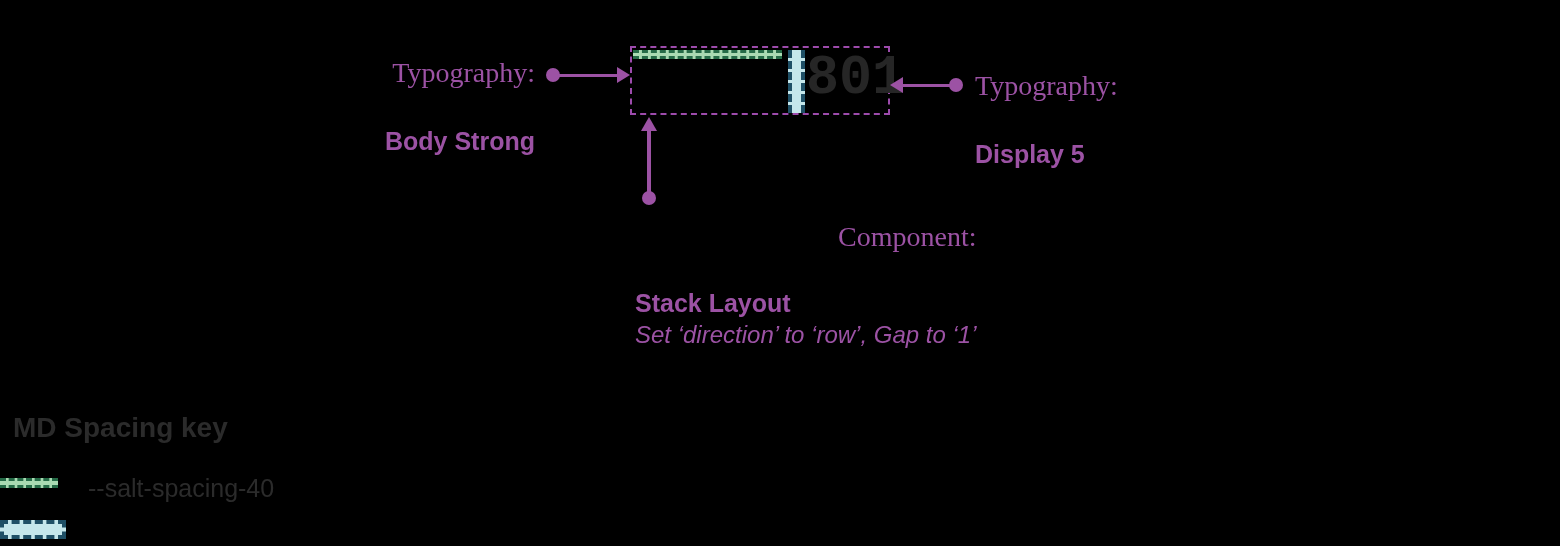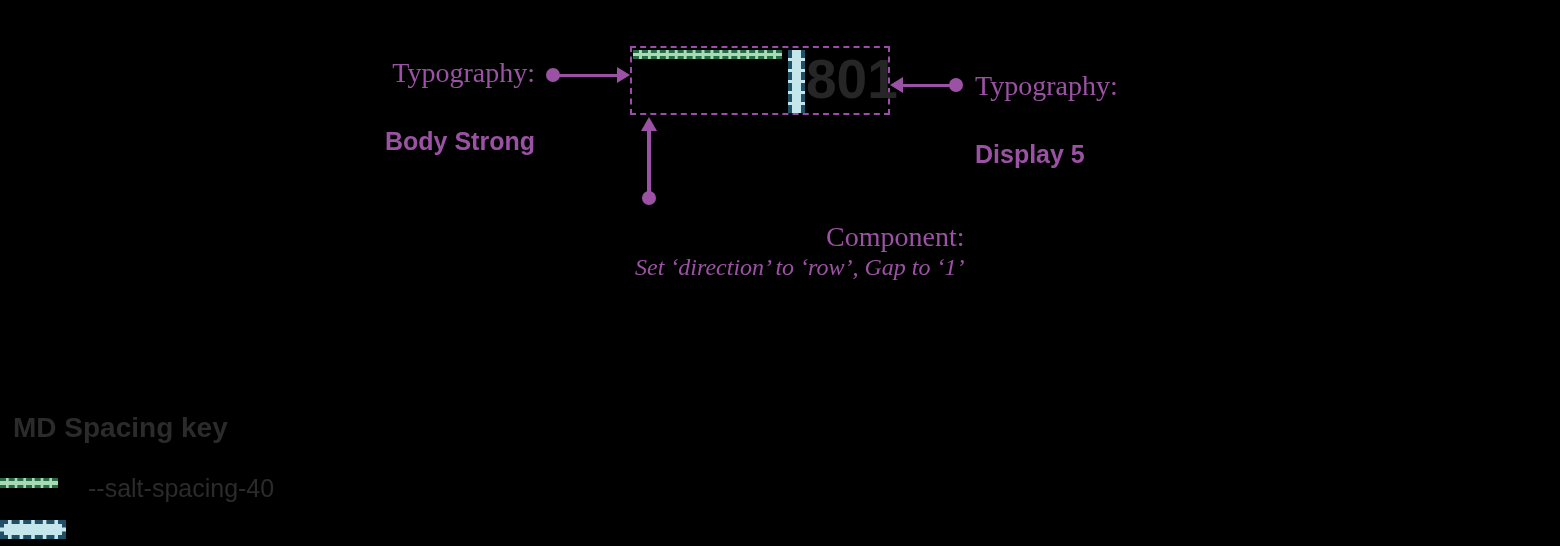--- a/index.html
+++ b/index.html
@@ -38,27 +38,28 @@
   .metric-title {
     left: 636px; top: 59px;
     font-size: 27px; font-weight: 700;
     color: var(--metric_title_color);
     letter-spacing: 0px;
   }
   .metric-value {
     left: 806px; top: 50px;
     font-size: 55px; line-height: 58px; font-weight: 600;
     color: var(--metric_value_color);
+    font-family: Liberation Mono, monospace;
   }
 
   
   .ann { color: var(--annotation_purple); }
   .ann .l1 { font-size: 28px; line-height: 32px; font-weight: 400; font-family: Liberation Serif, serif; }
   .ann .l2 { font-size: 25px; line-height: 32px; font-weight: 700; margin-top: 36px; }
-  .ann .l3 { font-size: 24px; line-height: 31px; font-style: italic; font-weight: 500; font-family: Liberation Serif, serif; }
+  .ann .l3 { font-size: 24px; line-height: 31px; font-style: italic; font-weight: 500; }
   .ann-left  { left: 280px; top: 57px; width: 255px; text-align: right; }
   .ann-right { left: 975px; top: 70px; }
   .ann-bottom{ left: 635px; top: 221px; }
   .ann-bottom .l1 { line-height: 31px; text-align: right; }
   .ann-bottom .l2 { line-height: 31px; }
 
   
   .dot {
     width: 14px; height: 14px; border-radius: 50%;
     background: var(--annotation_purple);
@@ -143,20 +144,21 @@
   <div class="abs ann ann-right">
     <div class="l1">Typography:</div>
     <div class="l2">Display 5</div>
   </div>
 
   <div class="abs arrow-up c-bottom-head"></div>
   <div class="abs vline c-bottom-line"></div>
   <div class="abs dot c-bottom-dot"></div>
   <div class="abs ann ann-bottom">
     <div class="l1">Component:</div>
+    <div class="l2">Stack Layout</div>
     <div class="l3">Set ‘direction’ to ‘row’, Gap to ‘1’</div>
   </div>
 
   <div class="abs legend-title">MD Spacing key</div>
   <div class="abs swatch-50"></div>
   <div class="abs legend-label label-50">--salt-spacing-40</div>
   <div class="abs swatch-100"></div>
 
 </div>
 

